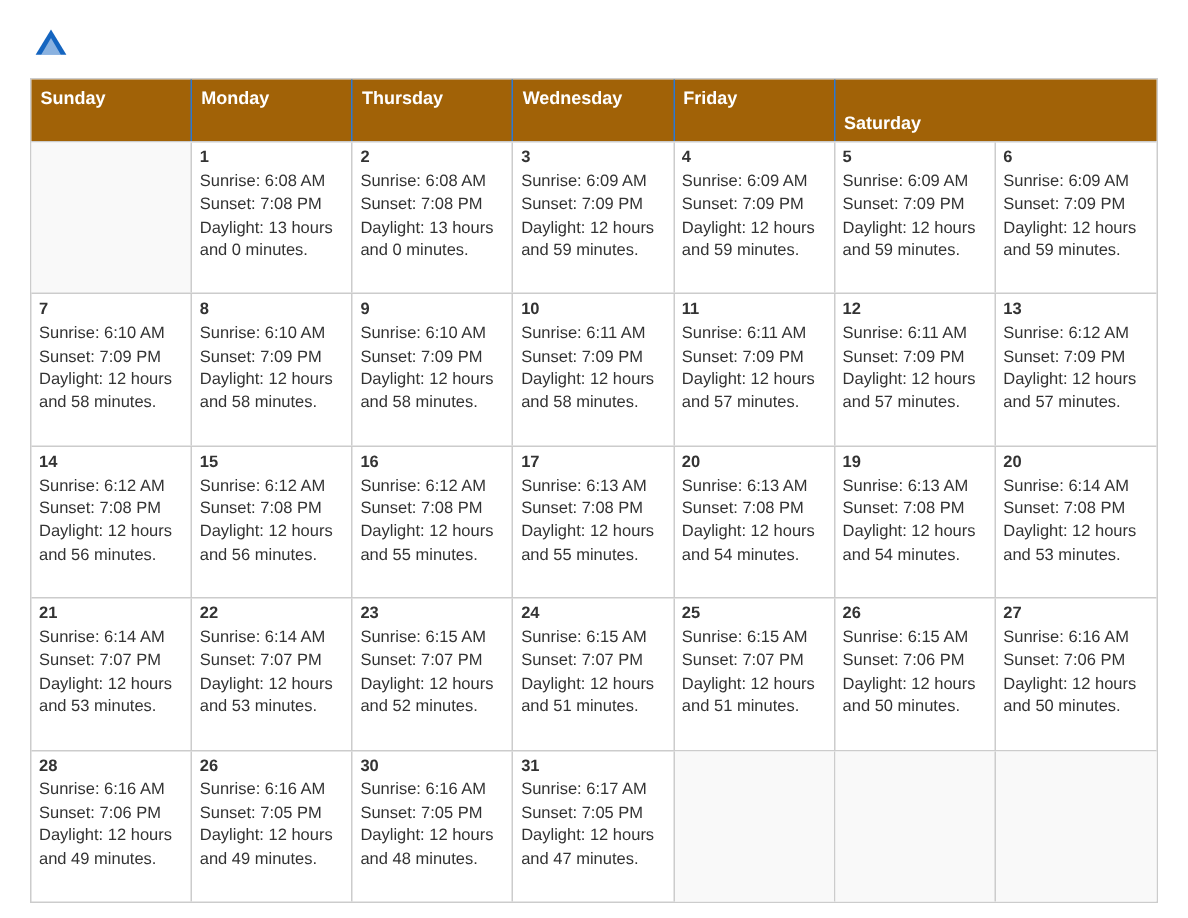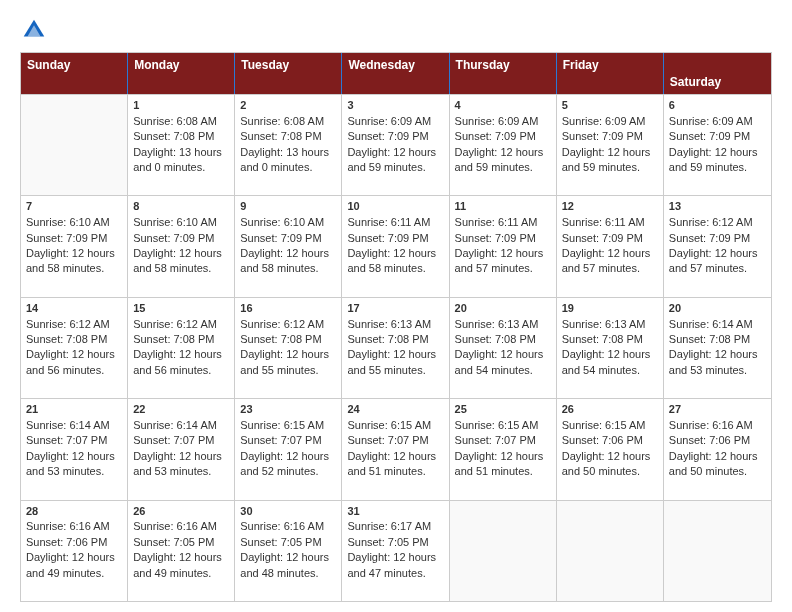--- a/index.html
+++ b/index.html
@@ -56,21 +56,21 @@
     }
     .calendar {
       flex: 1;
       display: flex;
       flex-direction: column;
       border: 1px solid #ccc;
     }
     .cal-header-row {
       display: grid;
       grid-template-columns: repeat(7, 1fr);
-      background: #7f1d1d;
+      background: #a16207;
     }
     .cal-header-cell {
       color: #fff;
       font-size: 12px;
       font-weight: bold;
       padding: 5px 6px;
       text-align: left;
       border-right: 1px solid #2a78d4;
     }
     .cal-header-cell:last-child { border-right: none; margin-top: 17px; }
@@ -126,23 +126,22 @@
     <div class="title-block">
       <div class="main-title"></div>
       <div class="subtitle"></div>
     </div>
   </div>
 
   <div class="calendar">
     <div class="cal-header-row">
         <div class="cal-header-cell">Sunday</div>
         <div class="cal-header-cell">Monday</div>
-        <div class="cal-header-cell">Tuesday</div>
+        <div class="cal-header-cell">Thursday</div>
         <div class="cal-header-cell">Wednesday</div>
-        <div class="cal-header-cell">Thursday</div>
         <div class="cal-header-cell">Friday</div>
         <div class="cal-header-cell">Saturday</div>
       </div>
     <div class="cal-body">
         <div class="cal-week">
           <div class="cal-cell empty"></div>
           <div class="cal-cell">
             <span class="day-num">1</span>
             <div class="cell-info">Sunrise: 6:08 AM<br>Sunset: 7:08 PM<br>Daylight: 13 hours and 0 minutes.</div>
           </div>

